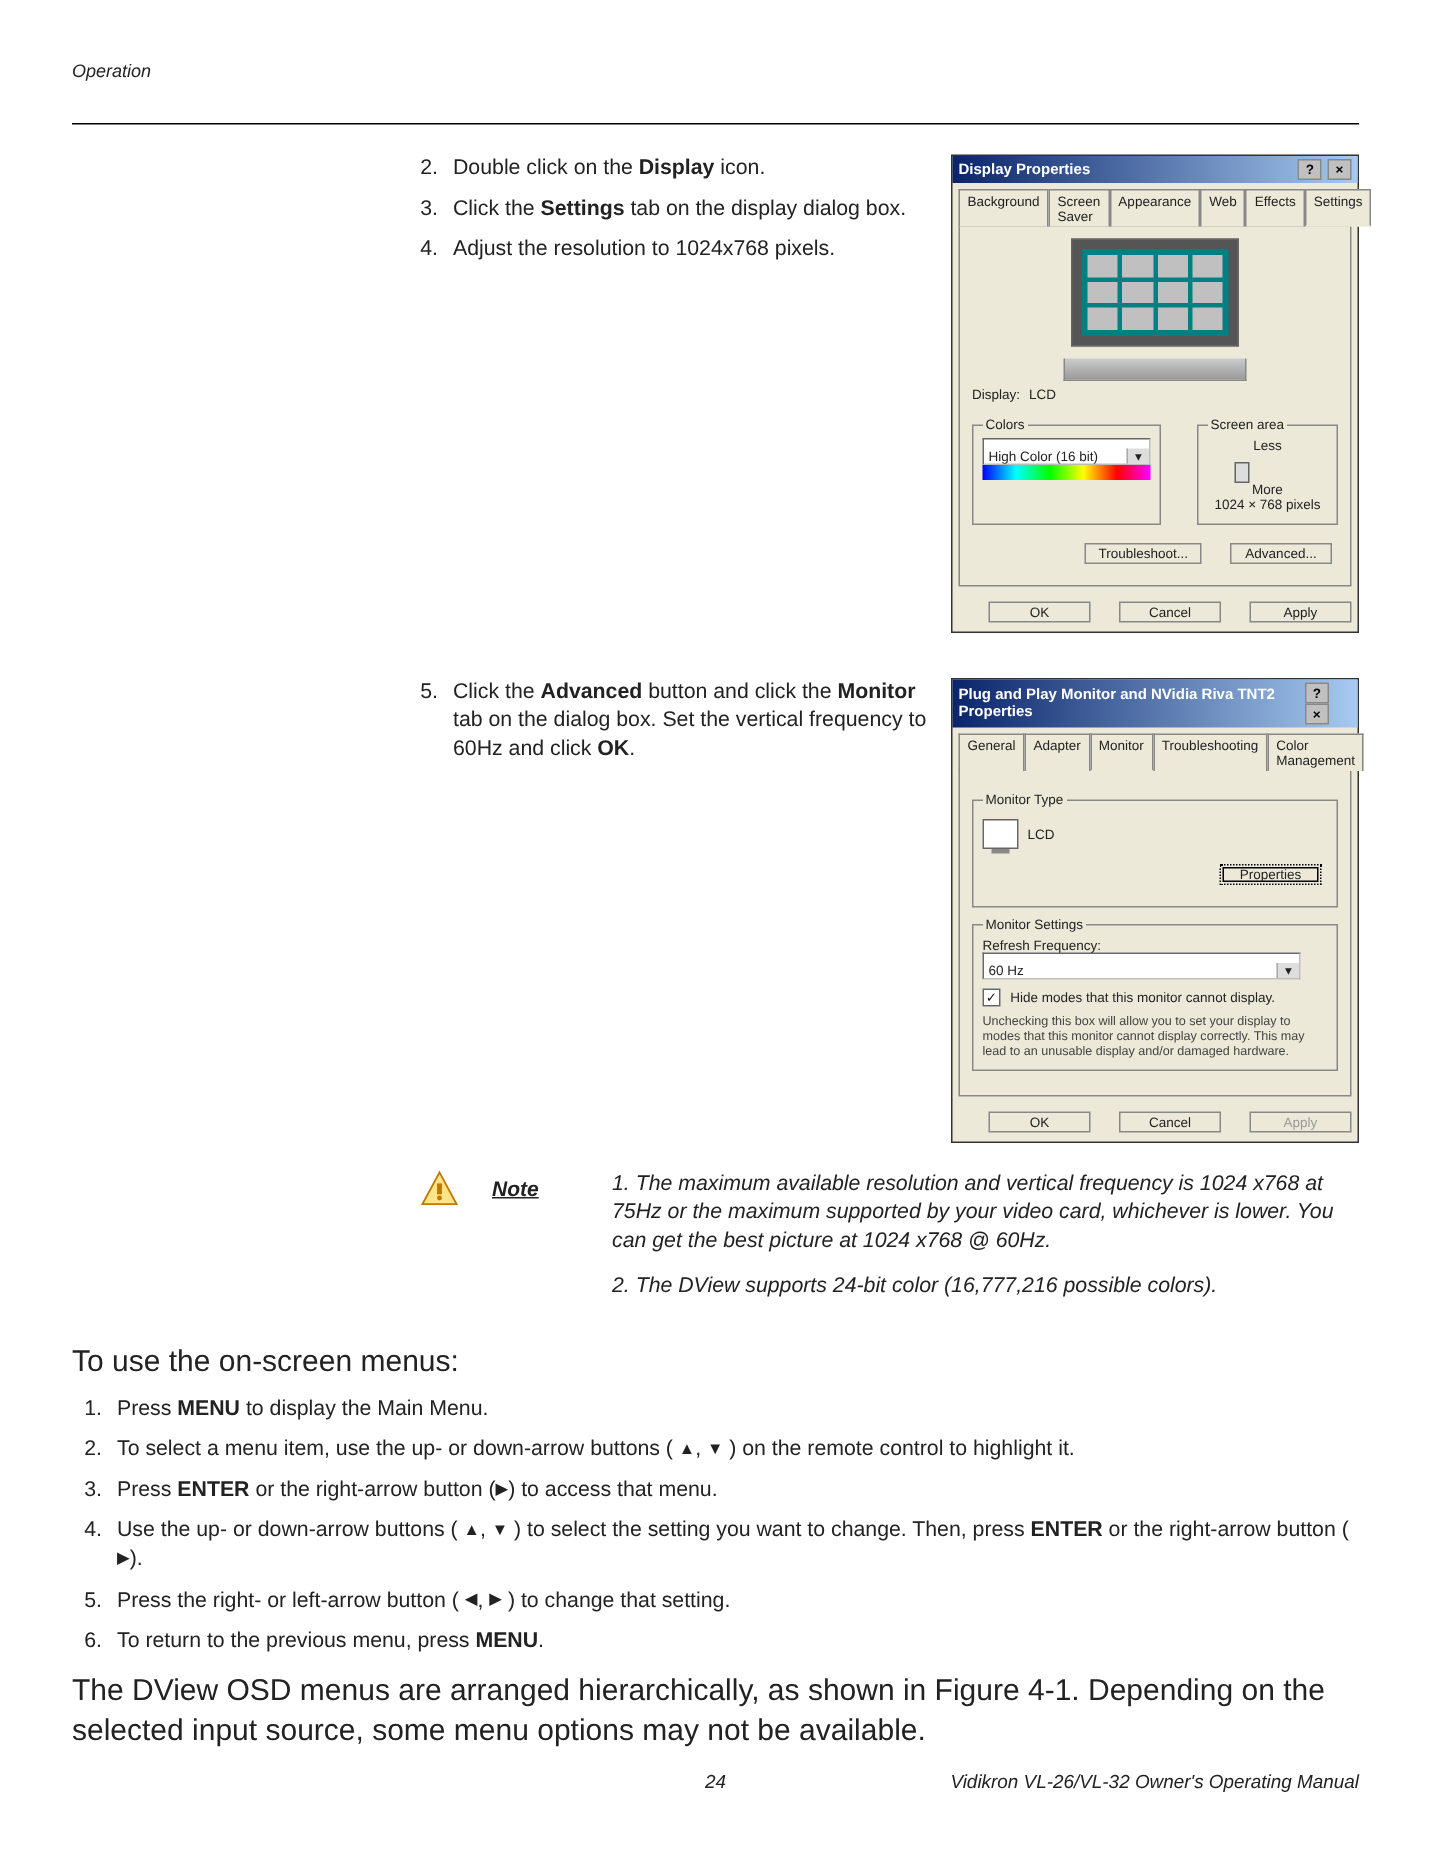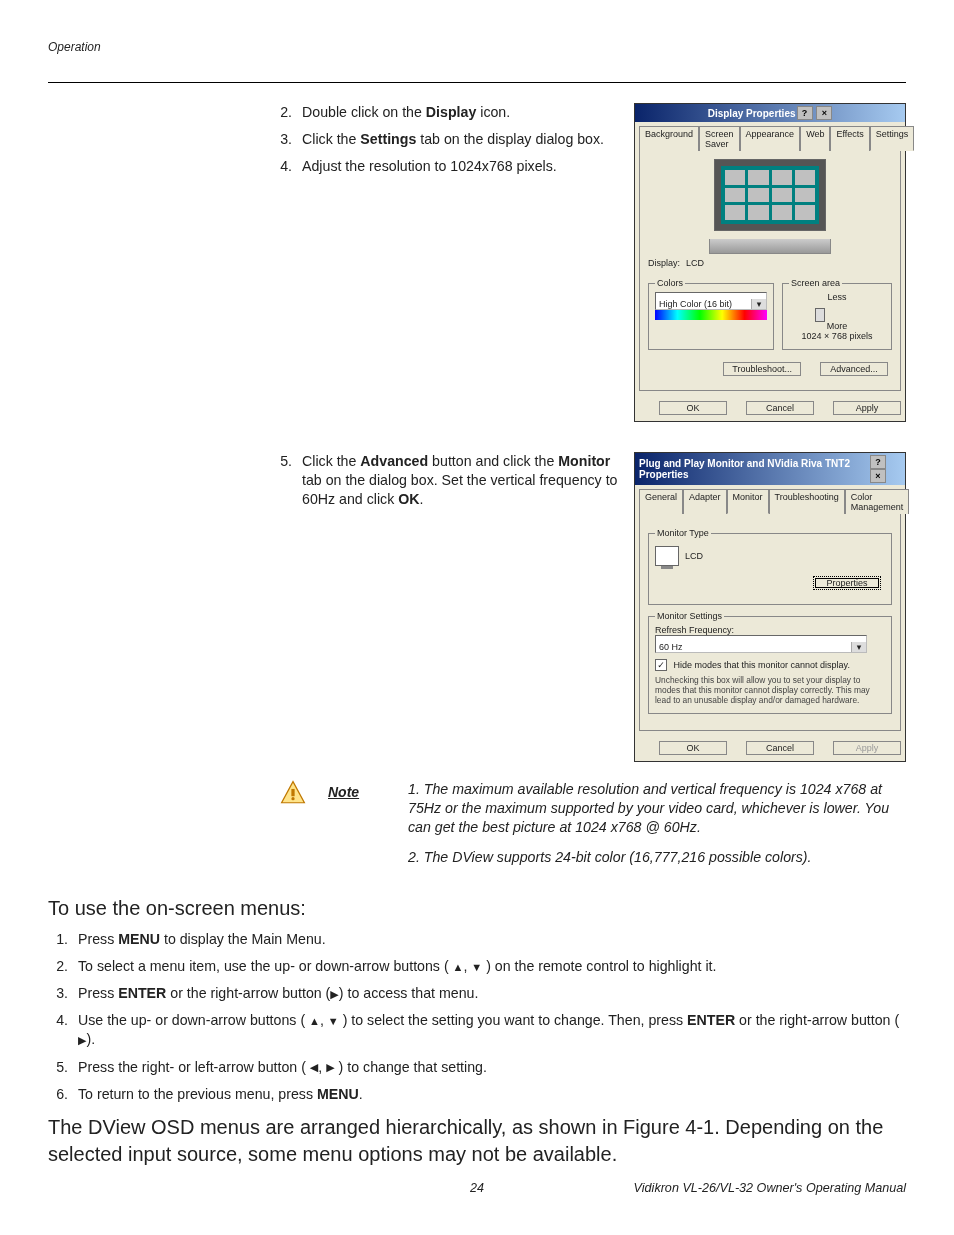--- a/index.html
+++ b/index.html
@@ -70,21 +70,21 @@
     font-size: 9px;
     color: #222;
     background: #ece9d8;
   }
   .titlebar {
     background: linear-gradient(to right, #0a246a, #a6caf0);
     color: #fff;
     font-weight: bold;
     padding: 2px 4px;
     display: flex;
-    justify-content: center;
+    justify-content: space-between;
     align-items: center;
     font-size: 10px;
   }
   .titlebar .btns span {
     display: inline-block;
     width: 14px;
     height: 12px;
     background: #c0c0c0;
     color: #000;
     text-align: center;
@@ -271,21 +271,21 @@
                     <span></span>
                 </div>
               </div>
               <div class="preview-stand"></div>
 
               <div class="lbl-row">
                 <span>Display:</span>
                 <span>LCD</span>
               </div>
 
-              <div style="display:flex; gap:8px;">
+              <div style="display:flex; gap:24px;">
                 <fieldset class="ms" style="flex:1">
                   <legend>Colors</legend>
                   <div class="dropdown">
                     <span class="dval">High Color (16 bit)</span>
                     <span class="darrow">▾</span>
                   </div>
                   <div class="color-bar"></div>
                 </fieldset>
                 <fieldset class="ms" style="flex:1">
                   <legend>Screen area</legend>

